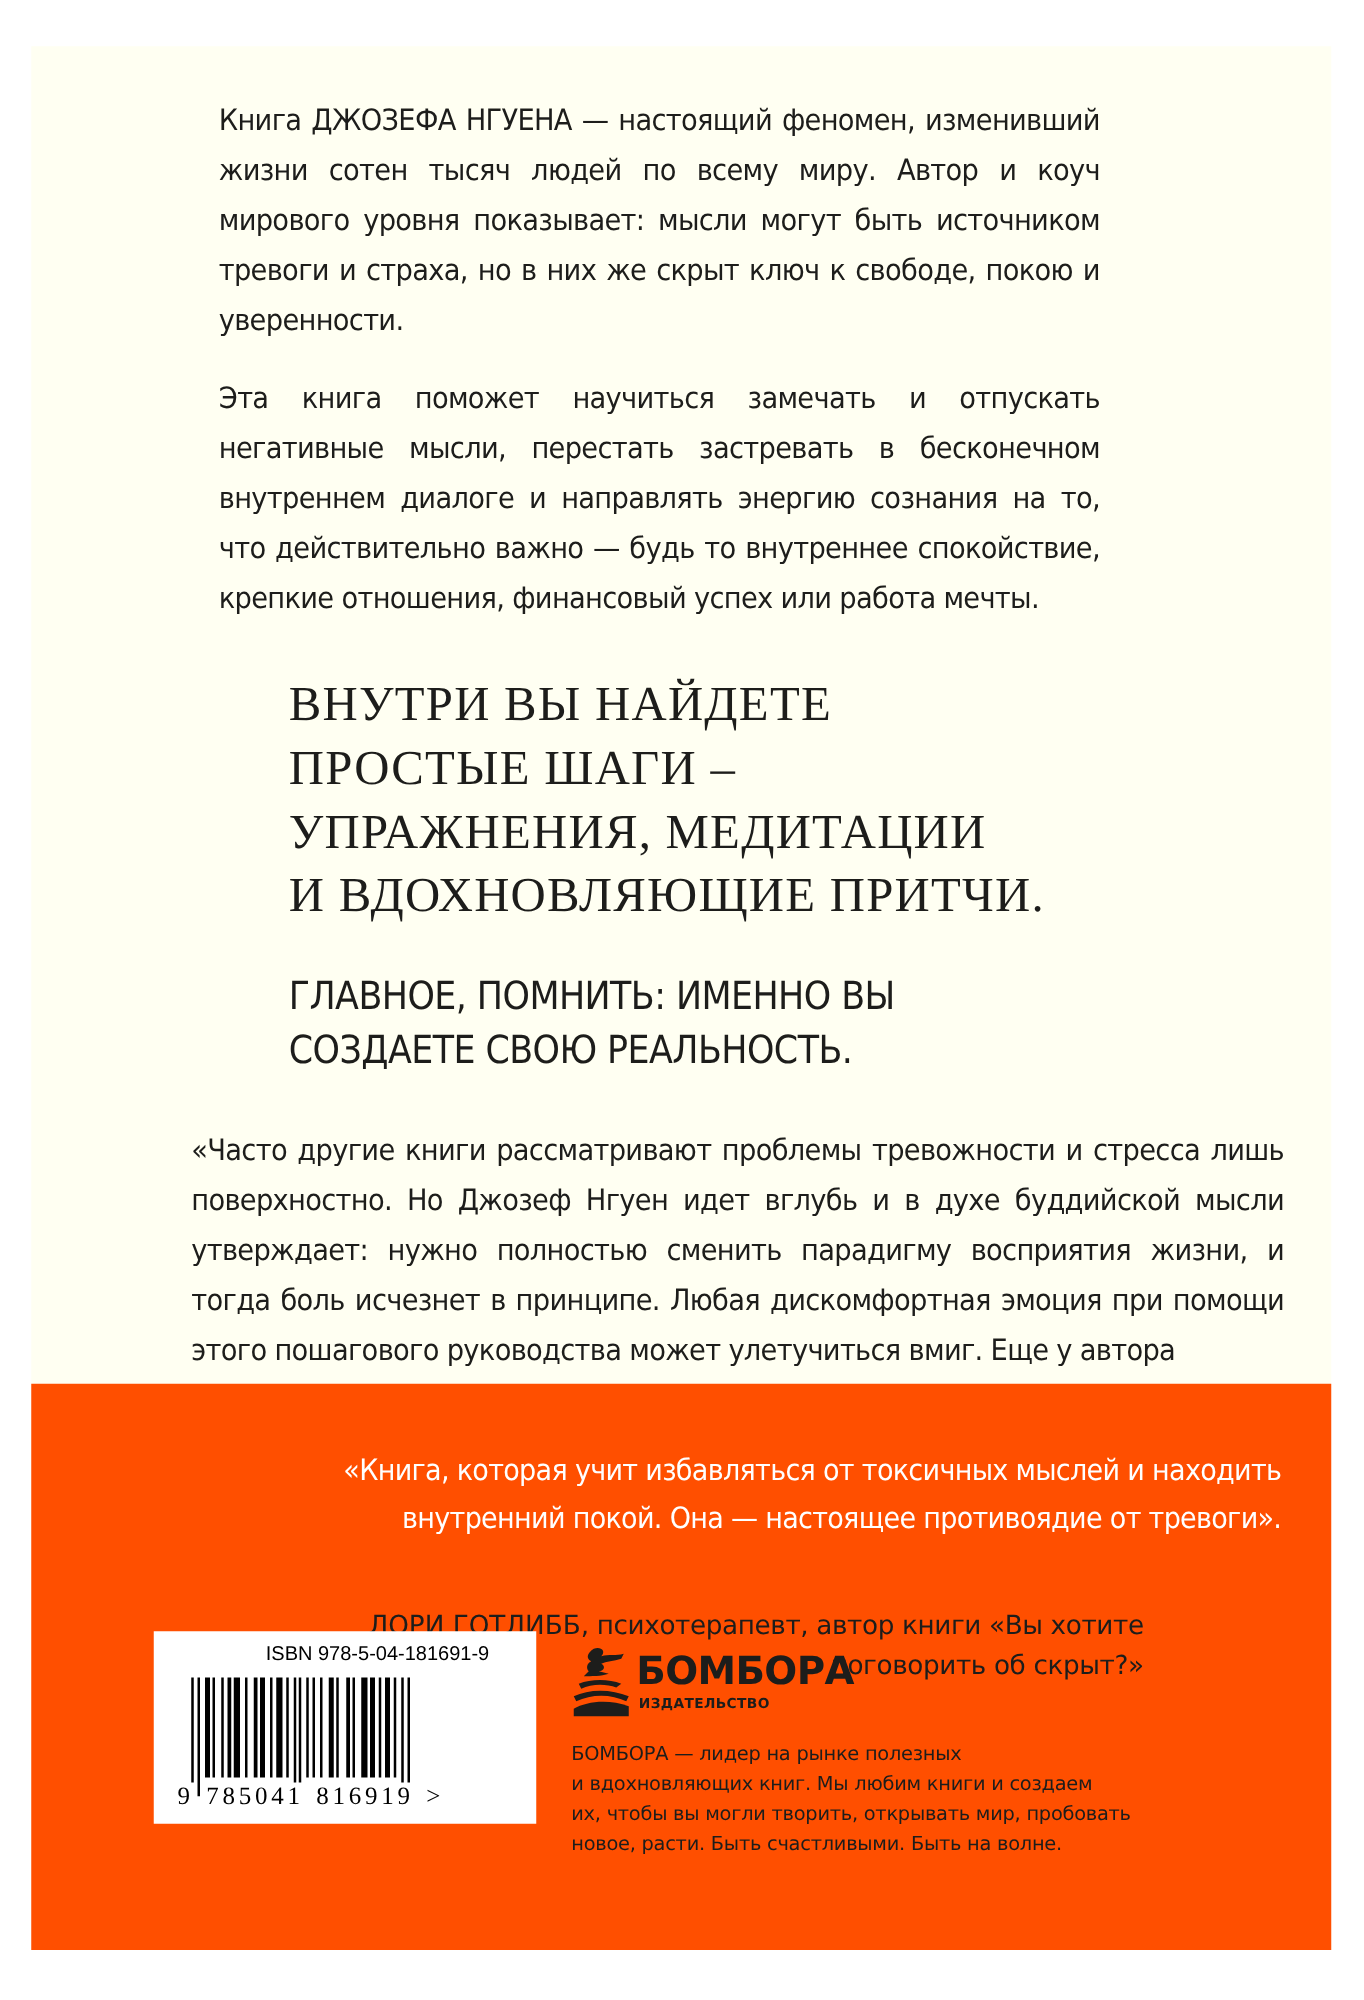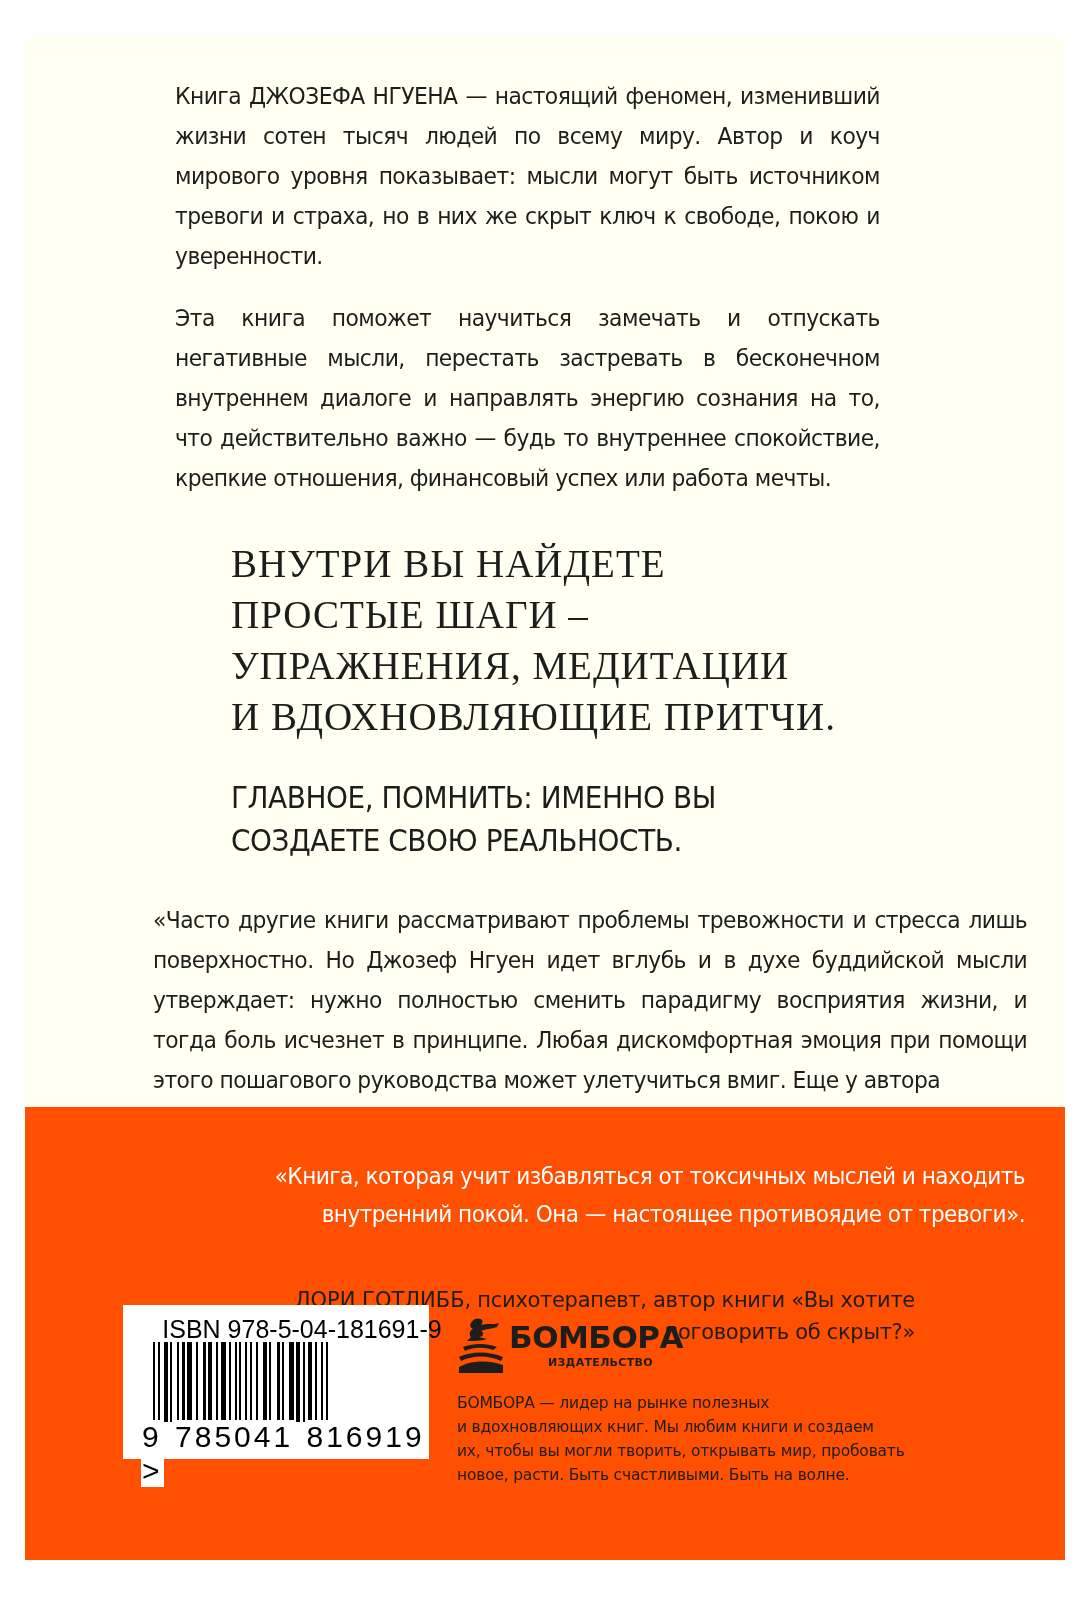--- a/index.html
+++ b/index.html
@@ -11,28 +11,28 @@
   .para { position: absolute; left: 150px; width: 705px; font-size: 23.5px; line-height: 40px; text-align: justify; letter-spacing: -0.6px; transform: scaleX(0.93); transform-origin: left top; width: 758px; }
   .p1 { top: 39px; }
   .p2 { top: 261px; }
   .caps-serif { position: absolute; left: 206px; top: 501px; font-family: "Liberation Serif", serif; font-size: 39px; line-height: 51px; letter-spacing: 1px; color: #1d1d1b; text-transform: uppercase; }
   .caps-sans { position: absolute; left: 206px; top: 739px; font-family: "DejaVu Sans", sans-serif; font-size: 31px; line-height: 43px; color: #1d1d1b; letter-spacing: -0.5px; transform: scaleX(0.9); transform-origin: left top; }
   .p3 { top: 863px; left: 128px; width: 876px; }
   .quote { position: absolute; left: 100px; top: 50px; width: 900px; font-family: "DejaVu Sans", sans-serif; font-size: 23.5px; line-height: 38px; color: #ffffff; text-align: right; letter-spacing: -0.6px; transform: scaleX(0.92); transform-origin: right top; }
   .attribution { position: absolute; right: 150px; top: 137px; width: 760px; font-family: "DejaVu Sans", sans-serif; font-size: 21px; line-height: 32px; color: #1d1d1b; text-align: right; letter-spacing: -0.3px; margin-top: 40px; }
   .attribution b { font-weight: normal; letter-spacing: 0px; }
   .barcode-box { position: absolute; left: 98px; top: 198px; width: 306px; height: 154px; background: #ffffff; }
-  .isbn { position: absolute; left: 0; width: 358px; top: 10px; text-align: center; font-family: "Liberation Sans", sans-serif; font-size: 25px; color: #000; }
+  .isbn { position: absolute; left: 0; width: 358px; top: 10px; text-align: center; font-family: "Liberation Sans", sans-serif; font-size: 16px; color: #000; }
   .bars { position: absolute; left: 30px; top: 37px; width: 250px; height: 95px; display: flex; align-items: flex-start; }
   .bars span { display: inline-block; background: #000; height: 80px; }
-  .ean { position: absolute; left: 18px; top: 115px; width: 290px; font-family: Liberation Sans, sans-serif; font-size: 30px; line-height: 34px; color: #000; letter-spacing: 3px; background: transparent; }
+  .ean { position: absolute; left: 18px; top: 115px; width: 290px; font-family: Liberation Serif, serif; font-size: 20px; line-height: 34px; color: #000; letter-spacing: 3px; background: transparent; }
   .ean span { background: #fff; padding: 0 1px; }
   .publisher-logo { position: absolute; left: 432px; top: 210px; width: 220px; height: 60px; text-align: right; }
   .logo-text { position: absolute; left: 52px; top: 2px; font-family: "DejaVu Sans", sans-serif; font-weight: bold; font-size: 31px; color: #1d1d1b; letter-spacing: -0.5px; }
-  .logo-sub { position: absolute; left: 54px; top: 39px; font-family: "DejaVu Sans", sans-serif; font-weight: bold; font-size: 11px; color: #1d1d1b; letter-spacing: 0.3px; margin-left: 37px; }
+  .logo-sub { position: absolute; left: 54px; top: 39px; font-family: "DejaVu Sans", sans-serif; font-weight: bold; font-size: 11px; color: #1d1d1b; letter-spacing: 0.3px; }
   .publisher-desc { position: absolute; left: 432px; top: 284px; width: 470px; font-family: "DejaVu Sans", sans-serif; font-size: 15.5px; line-height: 24px; color: #1d1d1b; letter-spacing: -0.2px; }
 </style>
 </head>
 <body>
 
 <div class="cover">
 
   <div class="cream">
     <p class="para sans p1" style="margin:0;">Книга ДЖОЗЕФА НГУЕНА — настоящий феномен, изменивший жизни сотен тысяч людей по всему миру. Автор и коуч мирового уровня показывает: мысли могут быть источником тревоги и страха, но в них же скрыт ключ к свободе, покою и уверенности.</p>
     <p class="para sans p2" style="margin:0;">Эта книга поможет научиться замечать и отпускать негативные мысли, перестать застревать в бесконечном внутреннем диалоге и направлять энергию сознания на то, что действительно важно — будь то внутреннее спокойствие, крепкие отношения, финансовый успех или работа мечты.</p>

